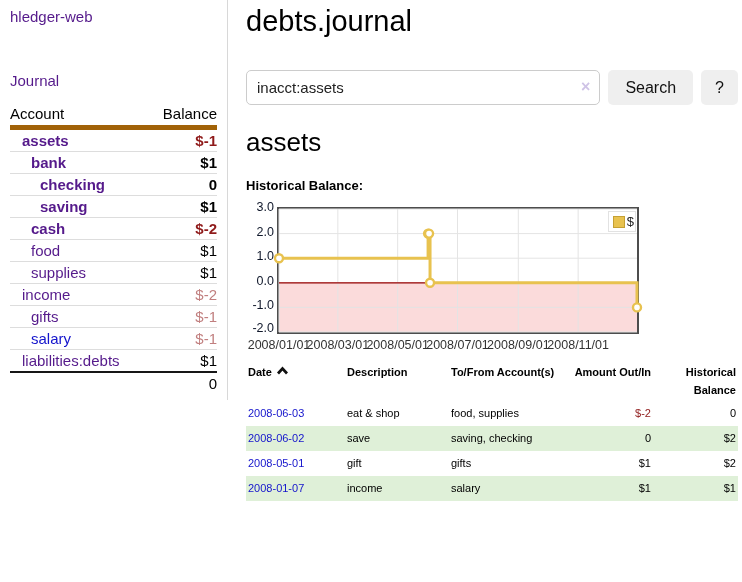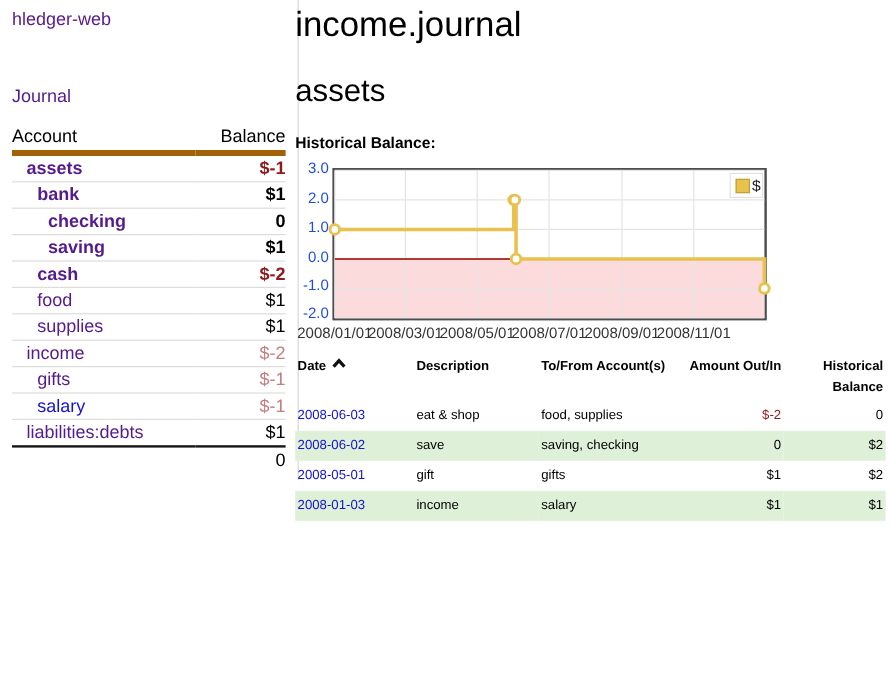--- a/index.html
+++ b/index.html
@@ -8,21 +8,21 @@
     width: 742px; height: 582px;
     background: #fff;
     font-family: "Liberation Sans", sans-serif;
     font-size: 15px; color: #000;
     position: relative; overflow: hidden;
   }
   a { text-decoration: none; cursor: pointer; }
 
   
   .sidebar {
-    position: absolute; left: 0; top: 0; width: 249px;
+    position: absolute; left: 0; top: 0; width: 228px;
     padding: 8px 10px 6px 10px;
     border-right: 1px solid var(--sidebar-border);
   }
   .app-title { display: block; color: var(--link-visited); font-size: 15px; line-height: 18px; }
   .journal-link { display: block; margin-top: 46px; color: var(--link-visited); font-size: 15px; line-height: 18px; }
   table.accounts { width: 100%; border-collapse: collapse; margin-top: 13px; font-size: 15px; }
   table.accounts th { font-weight: 400; text-align: left; padding: 2px 0 3px 0; border-bottom: 5px solid #a16207; }
   table.accounts th.bal-h { text-align: right; }
   table.accounts td { padding: 2px 0; height: 21px; border-bottom: 1px solid var(--row-border); }
   table.accounts td.bal { text-align: right; }
@@ -54,21 +54,21 @@
   h2.account-heading { font-size: 26px; font-weight: 400; margin: 23px 0 0 0; line-height: 28px; }
   .chart-label { font-weight: bold; margin-top: 22px; font-size: 13px; }
 
   
   .chart-wrap { position: relative; margin-top: 12px; height: 148px; width: 395px; }
   .plot {
     position: absolute; left: 31px; top: 2px; width: 362px; height: 127px;
     border: 2px solid var(--chart-border); background: #fff;
   }
   .plot svg { overflow: visible; display: block; }
-  .ytick { position: absolute; width: 28px; text-align: right; font-size: 12.5px; color: #1d4ed8; line-height: 15px; left: 0; }
+  .ytick { position: absolute; width: 28px; text-align: right; font-size: 12.5px; color: #0f172a; line-height: 15px; left: 0; }
   .xtick { position: absolute; font-size: 12.5px; color: #333; white-space: nowrap; transform: translateX(-50%); top: 133px; }
   .legend {
     position: absolute; top: 2px; right: 1px; display: flex; align-items: center; gap: 2px;
     background: rgba(255,255,255,0.9); border: 1px solid #e2e2e2; padding: 2px 1px 2px 4px;
     font-size: 13px; color: #222;
   }
   .legend-swatch { width: 12px; height: 12px; background: var(--chart-line); border: 1px solid var(--chart-line-border); }
 
   
   table.register { width: 492px; border-collapse: collapse; margin-top: 8px; font-size: 11px; }
@@ -143,22 +143,30 @@
     <tfoot>
       <tr>
         <td></td>
         <td>0</td>
       </tr>
     </tfoot>
   </table>
 </div>
 
 <div class="main">
-  <h1 class="page-title">income.journal</h1>
-
+  <h1 class="page-title">debts.journal</h1>
+
+  <div class="search-row">
+    <div class="search-wrap">
+      <input type="text" value="inacct:assets" style="">
+      <span class="clear-x">×</span>
+    </div>
+    <button class="btn">Search</button>
+    <button class="btn help">?</button>
+  </div>
 
   <h2 class="account-heading">assets</h2>
   <div class="chart-label">Historical Balance:</div>
 
   <div class="chart-wrap">
     <div class="plot" id="plot">
       <svg id="chart-svg" width="358" height="123">
           <rect x="0" y="73.8" width="358" height="49.2" fill="#fbdbdb"></rect>
           <line x1="0" y1="0" x2="0" y2="123" stroke="#e4e4e4" stroke-width="1"></line>
           <line x1="58.84931506849315" y1="0" x2="58.84931506849315" y2="123" stroke="#e4e4e4" stroke-width="1"></line>
@@ -238,21 +246,21 @@
           <td class="num">$2</td>
         </tr>
         <tr>
           <td><a class="date-link">2008-05-01</a></td>
           <td>gift</td>
           <td>gifts</td>
           <td class="num">$1</td>
           <td class="num">$2</td>
         </tr>
         <tr class="striped">
-          <td><a class="date-link">2008-01-03</a></td>
+          <td><a class="date-link">2008-01-07</a></td>
           <td>income</td>
           <td>salary</td>
           <td class="num">$1</td>
           <td class="num">$1</td>
         </tr>
       </tbody>
   </table>
 </div>
 
 </body></html>

